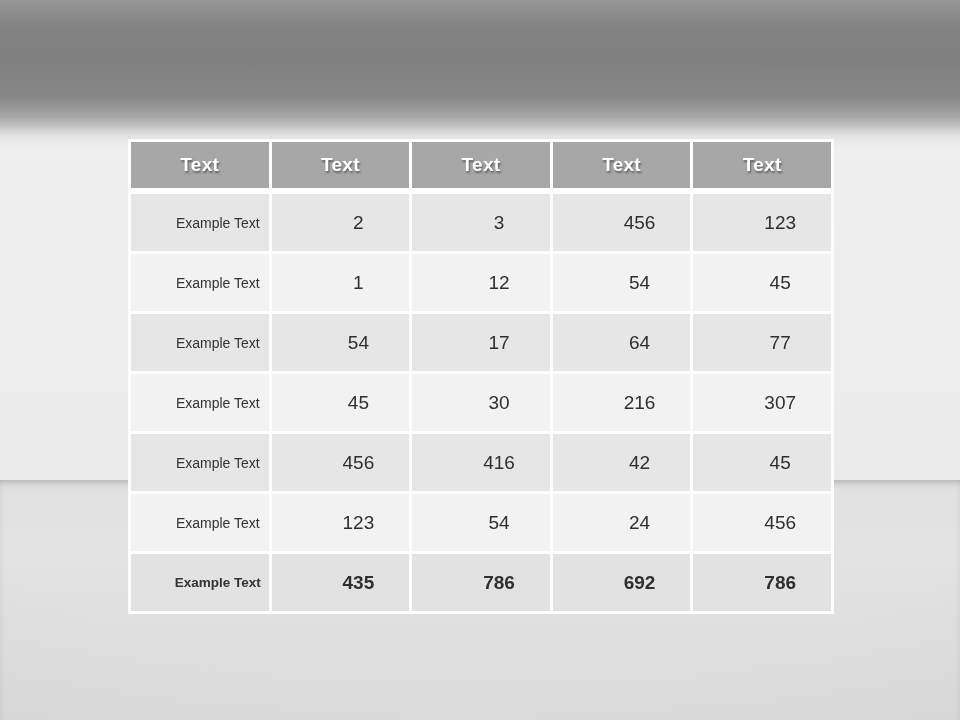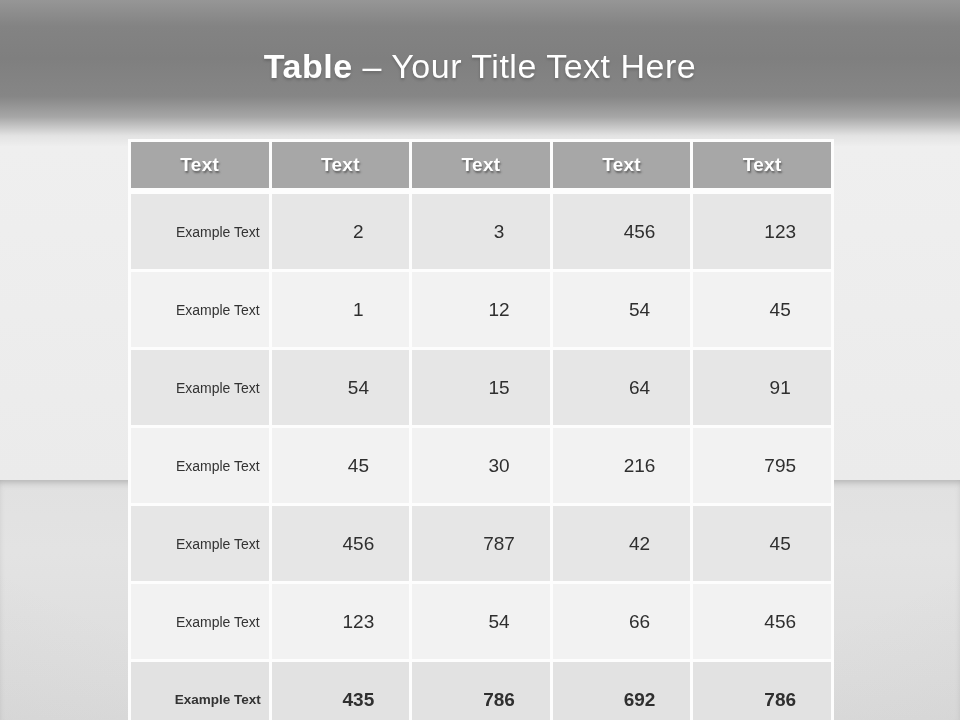--- a/index.html
+++ b/index.html
@@ -90,21 +90,21 @@
     color: #ffffff;
     font-size: 19px;
     font-weight: 700;
     text-align: center;
     vertical-align: middle;
     text-shadow: 1px 2px 2px rgba(75,75,75,0.75);
     letter-spacing: 0.3px;
   }
 
   table.data-table td {
-    height: 75px;
+    height: 57px;
     text-align: center;
     vertical-align: middle;
     font-size: 19px;
     color: #2f2f2f;
     padding-left: 36px;
   }
 
   table.data-table td.label { font-size: 14px; color: #333333; }
 
   tr.dark  td { background: #e6e6e6; }
@@ -115,21 +115,20 @@
 </head>
 <body>
 
 <div class="slide">
 
   <div class="bg-top"></div>
   <div class="bg-main"></div>
   <div class="bg-floor"></div>
   <div class="vignette"></div>
 
-  <h1 class="slide-title"><span class="bold">Table</span><span> – Your Title Text Here</span></h1>
 
   <div class="table-wrap">
     <table class="data-table">
       <thead>
         <tr>
           <th>Text</th>
           <th>Text</th>
           <th>Text</th>
           <th>Text</th>
           <th>Text</th>
@@ -146,43 +145,43 @@
         <tr class="light">
           <td class="label">Example Text</td>
           <td>1</td>
           <td>12</td>
           <td>54</td>
           <td>45</td>
         </tr>
         <tr class="dark">
           <td class="label">Example Text</td>
           <td>54</td>
-          <td>15</td>
+          <td>17</td>
           <td>64</td>
-          <td>91</td>
+          <td>77</td>
         </tr>
         <tr class="light">
           <td class="label">Example Text</td>
           <td>45</td>
           <td>30</td>
           <td>216</td>
-          <td>795</td>
+          <td>307</td>
         </tr>
         <tr class="dark">
           <td class="label">Example Text</td>
           <td>456</td>
-          <td>787</td>
+          <td>416</td>
           <td>42</td>
           <td>45</td>
         </tr>
         <tr class="light">
           <td class="label">Example Text</td>
           <td>123</td>
           <td>54</td>
-          <td>66</td>
+          <td>24</td>
           <td>456</td>
         </tr>
         <tr class="total">
           <td class="label">Example Text</td>
           <td>435</td>
           <td>786</td>
           <td>692</td>
           <td>786</td>
         </tr>
       </tbody>

